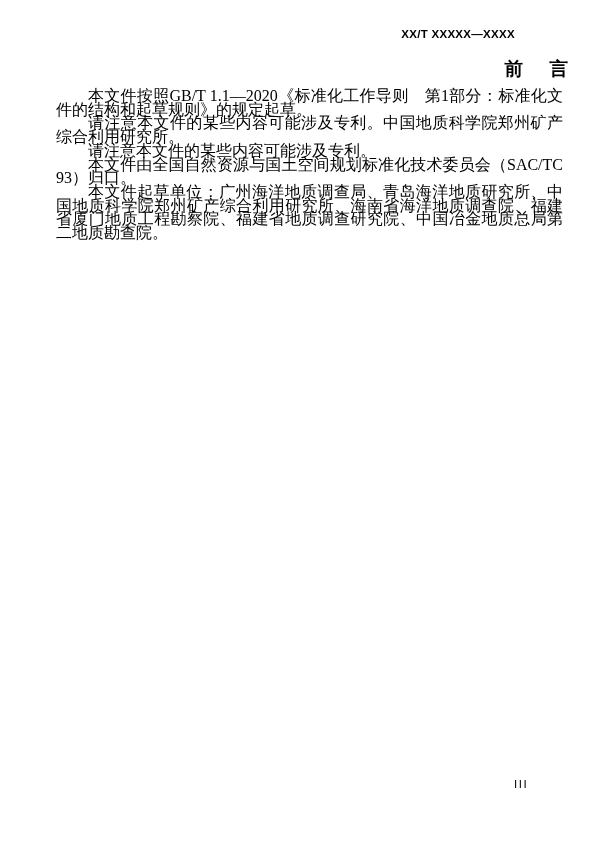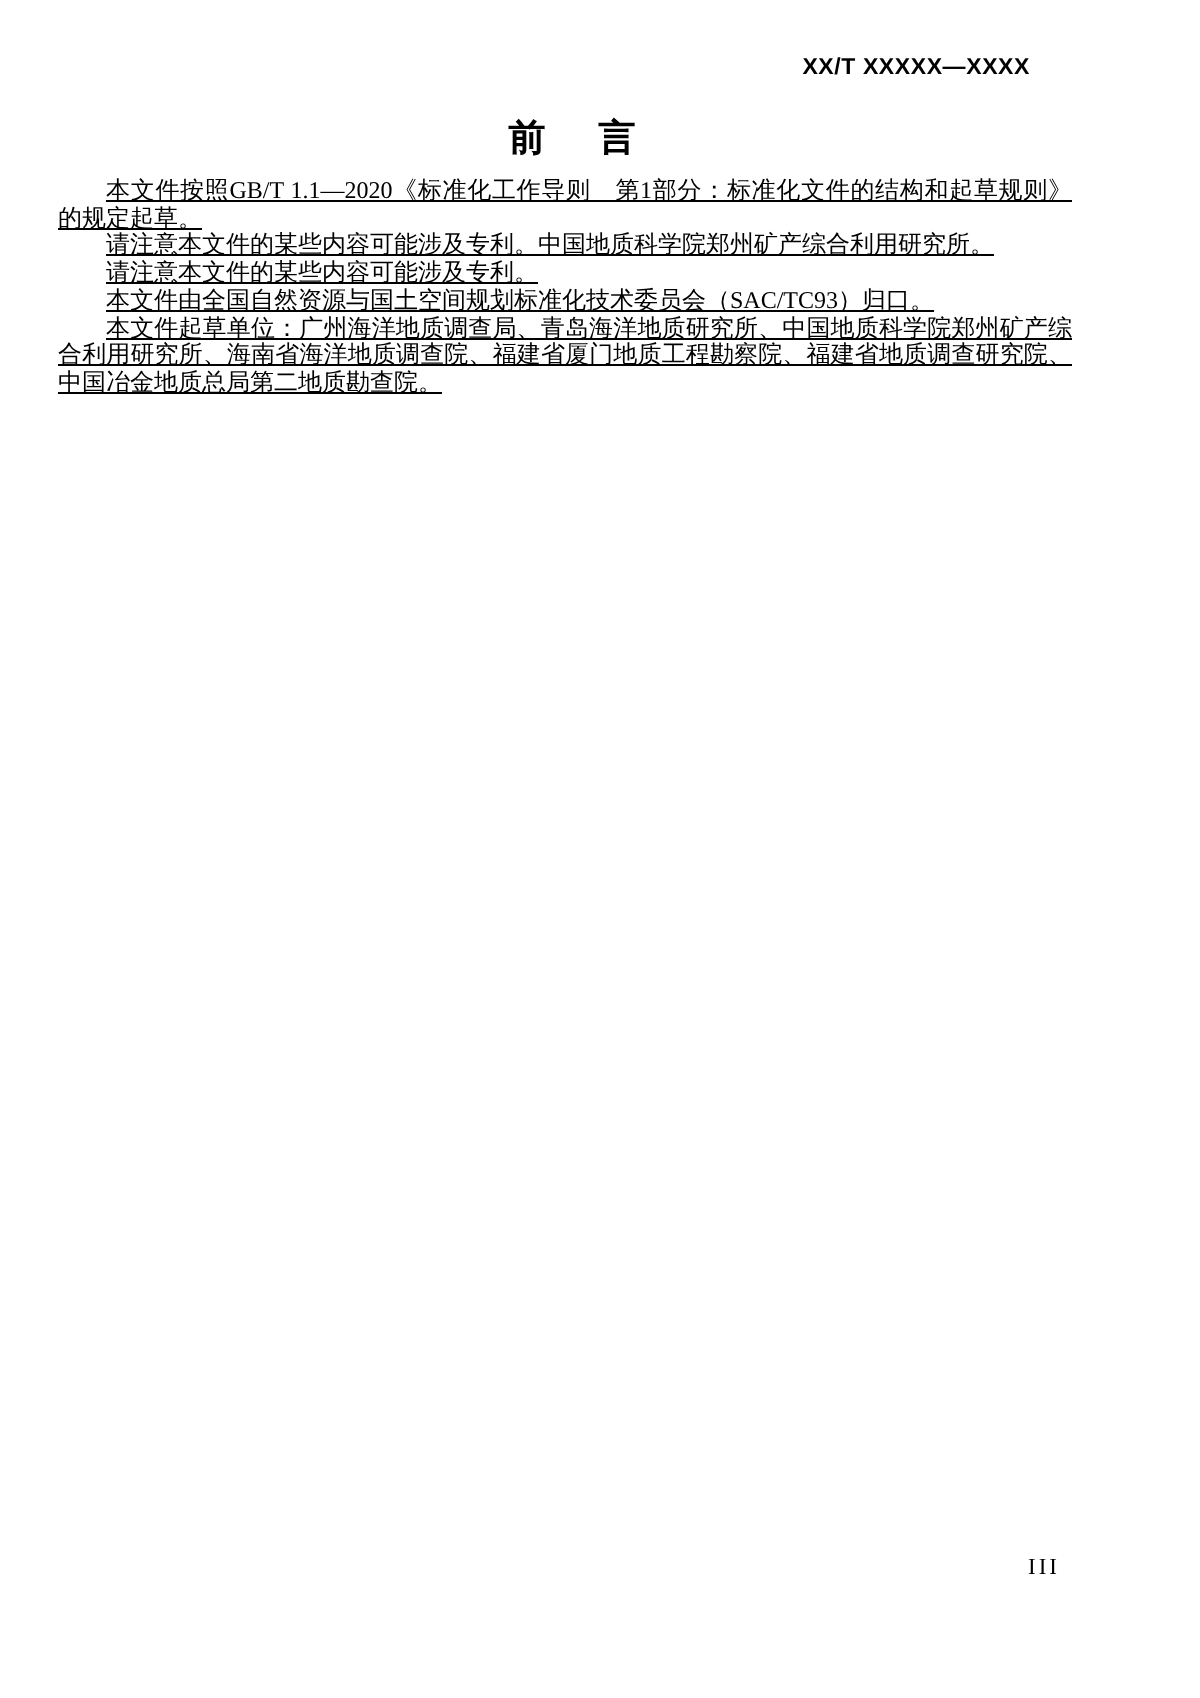--- a/index.html
+++ b/index.html
@@ -25,50 +25,49 @@
     font-size: 11.5px;
     letter-spacing: 0.3px;
     color: #000000;
     white-space: nowrap;
   }
   .doc-title {
     position: absolute;
     top: 56px;
     left: 0;
     width: 100%;
-    text-align: center;
+    text-align: right;
     font-weight: bold;
     font-size: 18.5px;
     letter-spacing: 4px;
     padding-left: 4px;
     box-sizing: border-box;
     color: #000000;
   }
   .doc-body {
     position: absolute;
     top: 89px;
-    left: 29px;
+    left: 56px;
     width: 507px;
-    font-size: 12px;
+    font-size: 16px;
     line-height: 13.7px;
     text-align: justify;
     color: #000000;
-    text-decoration: underline;
   }
   .doc-body p {
     margin: 0;
     padding: 0;
     text-indent: 2em;
     word-break: break-all;
   }
   .page-number {
     position: absolute;
     top: 778px;
     left: 514px;
-    font-family: Liberation Serif, serif;
+    font-family: Liberation Sans, sans-serif;
     font-size: 11.5px;
     letter-spacing: 1.5px;
     color: #000000;
     text-align: center;
   }
 </style>
 </head>
 <body>
 
 <div class="page">

